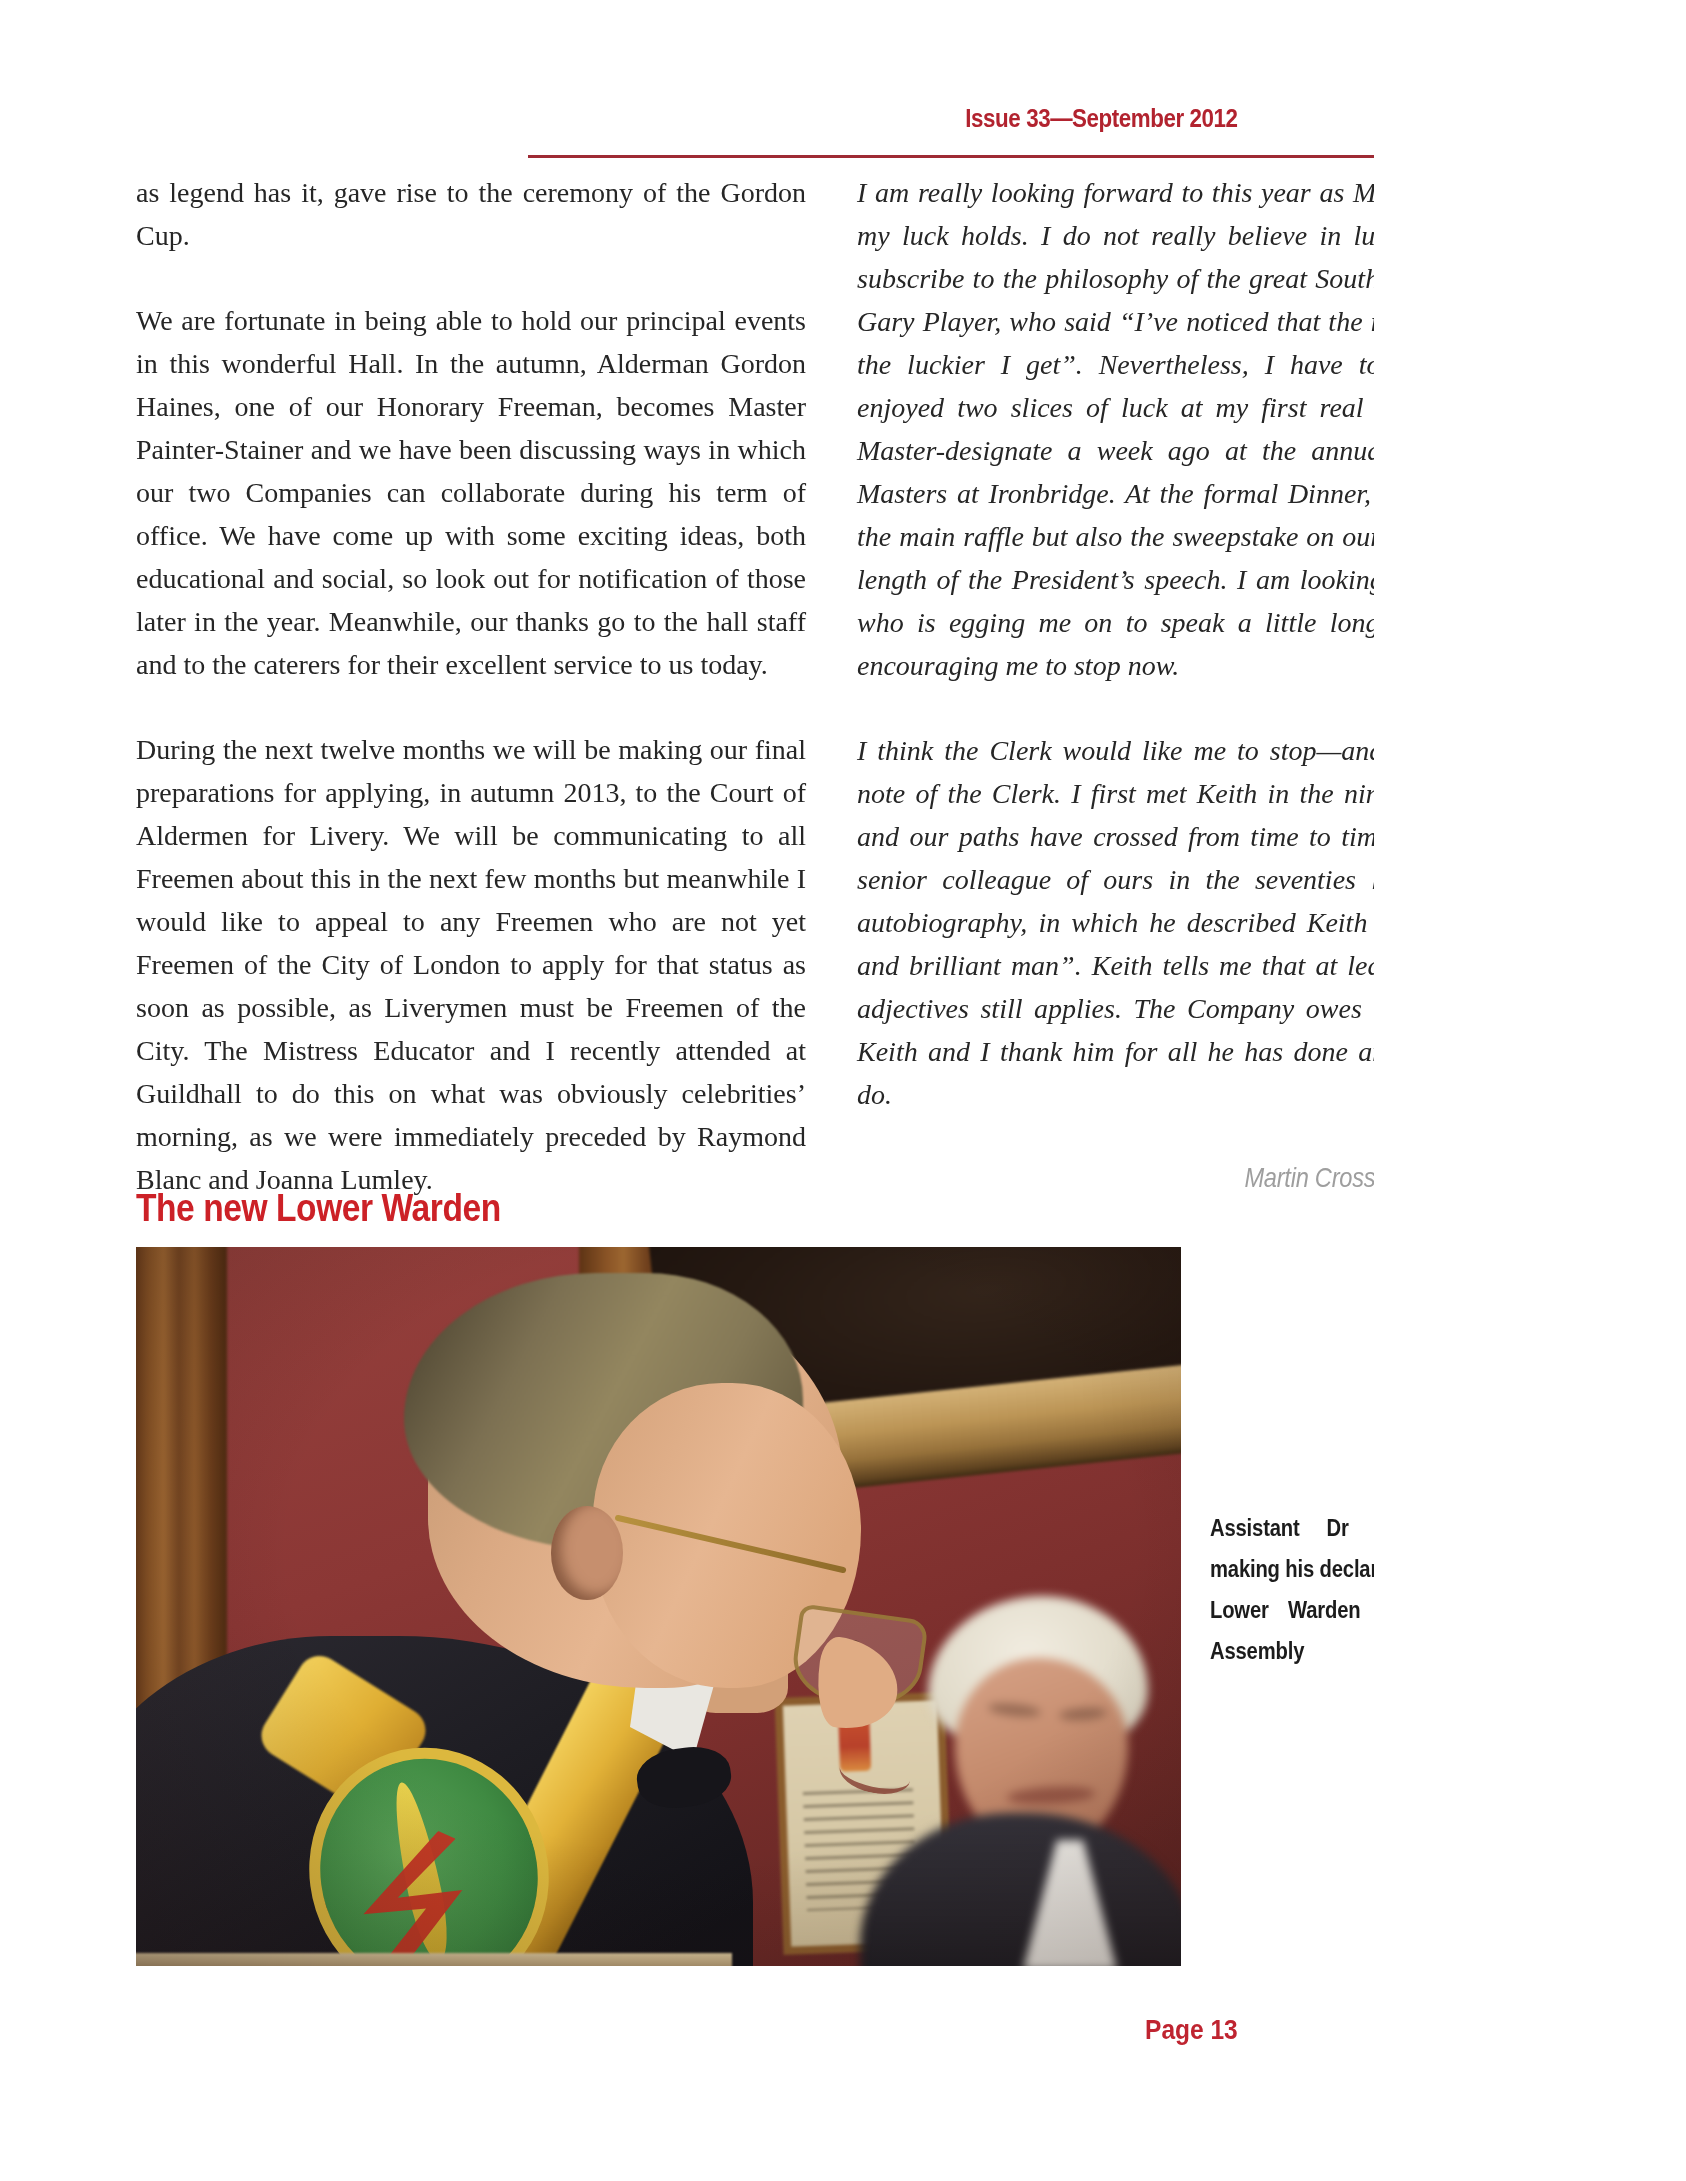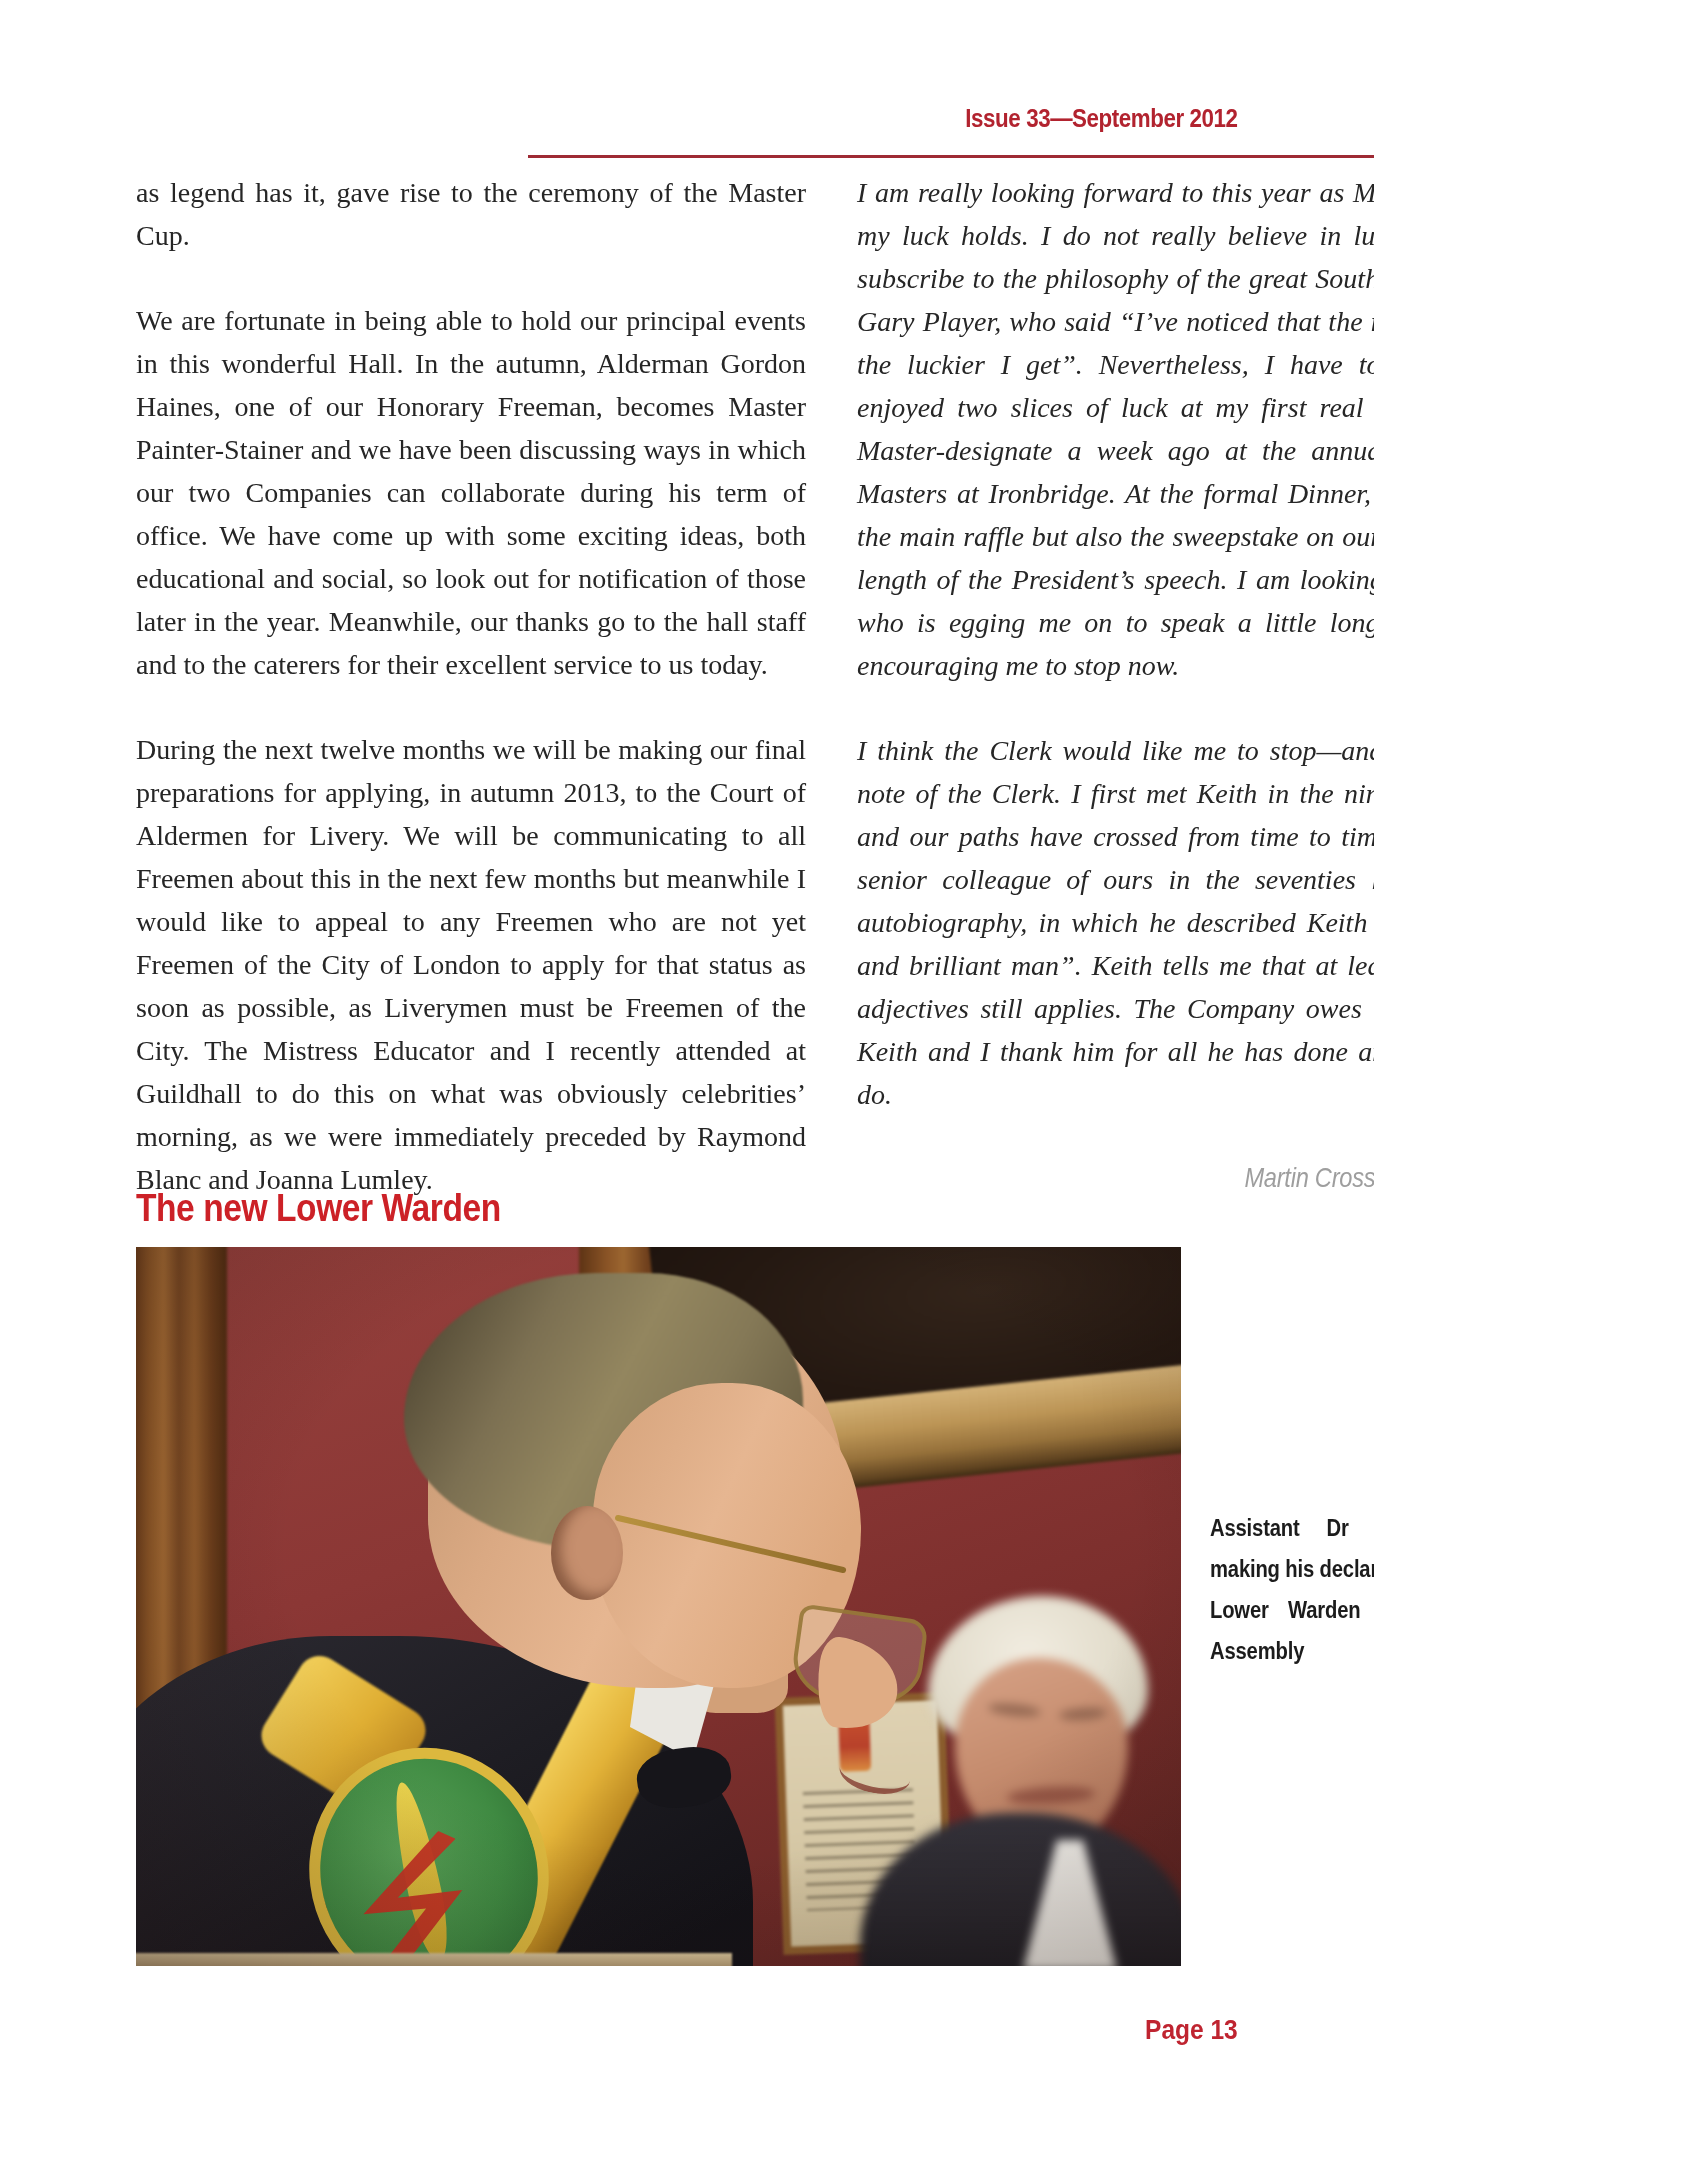--- a/index.html
+++ b/index.html
@@ -157,21 +157,21 @@
 </style>
 </head>
 <body>
 
 <div class="page">
 
   <div class="issue-header">Issue 33—September 2012</div>
   <div class="header-rule"></div>
 
   <div class="col col-left">
-    <p>as legend has it, gave rise to the ceremony of the Master Cup.</p>
+    <p>as legend has it, gave rise to the ceremony of the Gordon Cup.</p>
     <p>We are fortunate in being able to hold our principal events in this wonderful Hall. In the autumn, Alderman Gordon Haines, one of our Honorary Freeman, becomes Master Painter-Stainer and we have been discussing ways in which our two Companies can collaborate during his term of office. We have come up with some exciting ideas, both educational and social, so look out for notification of those later in the year. Meanwhile, our thanks go to the hall staff and to the caterers for their excellent service to us today.</p>
     <p>During the next twelve months we will be making our final preparations for applying, in autumn 2013, to the Court of Aldermen for Livery. We will be communicating to all Freemen about this in the next few months but meanwhile I would like to appeal to any Freemen who are not yet Freemen of the City of London to apply for that status as soon as possible, as Liverymen must be Freemen of the City. The Mistress Educator and I recently attended at Guildhall to do this on what was obviously celebrities’ morning, as we were immediately preceded by Raymond Blanc and Joanna Lumley.</p>
   </div>
 
   <div class="col col-right">
     <p>I am really looking forward to this year as Master, and hope my luck holds. I do not really believe in luck, but tend to subscribe to the philosophy of the great South African golfer, Gary Player, who said “I’ve noticed that the more I practise, the luckier I get”. Nevertheless, I have to report that I enjoyed two slices of luck at my first real engagement as Master-designate a week ago at the annual gathering of Masters at Ironbridge. At the formal Dinner, I won not only the main raffle but also the sweepstake on our table as to the length of the President’s speech. I am looking around to see who is egging me on to speak a little longer and who is encouraging me to stop now.</p>
     <p>I think the Clerk would like me to stop—and I always take note of the Clerk. I first met Keith in the nineteen seventies and our paths have crossed from time to time ever since. A senior colleague of ours in the seventies later wrote his autobiography, in which he described Keith as “this young and brilliant man”. Keith tells me that at least one of these adjectives still applies. The Company owes a great debt to Keith and I thank him for all he has done and continues to do.</p>
     <div class="attribution">Martin Cross, Master 2012-13</div>
   </div>
 

